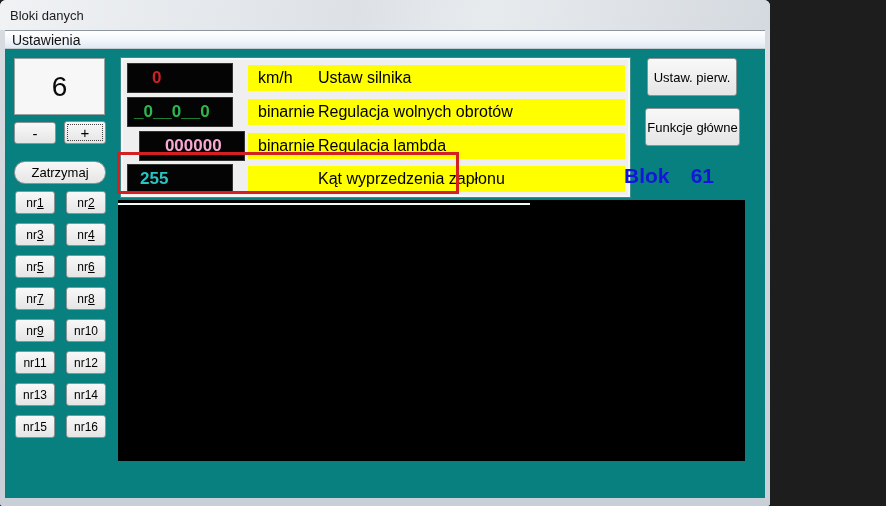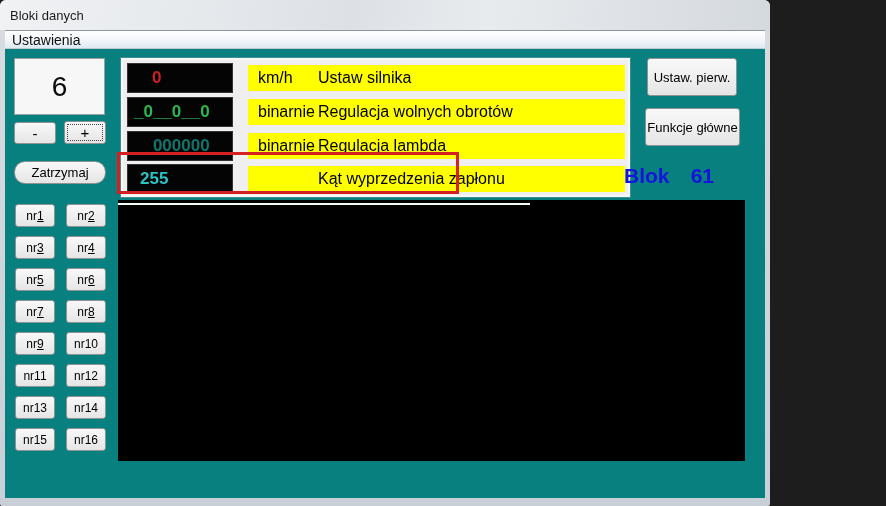--- a/index.html
+++ b/index.html
@@ -31,21 +31,21 @@
 
   .counter { position:absolute; left:9px; top:9px; width:91px; height:57px;
              background:#f7f7f7; border:1px solid #9aa0a0;
              display:flex; align-items:center; justify-content:center;
              font-size:28px; color:#0a0a0a; }
   .minus-btn { left:9px;  top:73px; width:42px; height:22px; font-size:15px; }
   .plus-btn  { left:59px; top:72px; width:42px; height:23px; font-size:15px;
                outline:1px dotted #444; outline-offset:-4px; }
   .stop-btn  { left:9px; top:112px; width:92px; height:23px;border-radius:11px; }
 
-  .nr-grid { position:absolute; left:10px; top:155px; width:91px;
+  .nr-grid { position:absolute; left:10px; top:142px; width:91px;
              display:grid; grid-template-columns:40px 40px; column-gap:11px;
              grid-auto-rows:23px; row-gap:9px; }
   .nr-grid .btn { font-size:12px; }
 
   .disp-panel { position:absolute; left:116px; top:9px; width:509px; height:139px;
                 background:#efefef; border:2px solid #f7f7f7;
                 box-shadow:0 0 0 1px rgba(160,170,170,.35); }
   .lcd { position:absolute; left:4px; width:106px; height:30px;
          background:#040404; border:1px solid #333;
          font-size:17px; font-weight:bold; line-height:28px; white-space:pre; }
@@ -128,21 +128,21 @@
           </div>
         </div>
         <div class="row1">
           <div class="lcd" style="color: rgb(45, 184, 77);">_0__0__0</div>
           <div class="ystrip">
             <span class="unit">binarnie</span>
             <span class="desc">Regulacja wolnych obrotów</span>
           </div>
         </div>
         <div class="row2">
-          <div class="lcd" style="color: #0f766e;">__000000</div>
+          <div class="lcd" style="color: #f9a8d4; margin-left: 12px;">__000000</div>
           <div class="ystrip">
             <span class="unit">binarnie</span>
             <span class="desc">Regulacja lambda</span>
           </div>
         </div>
         <div class="row3">
           <div class="lcd" style="color: rgb(41, 196, 196);">255</div>
           <div class="ystrip">
             <span class="unit"></span>
             <span class="desc">Kąt wyprzedzenia zapłonu</span>

